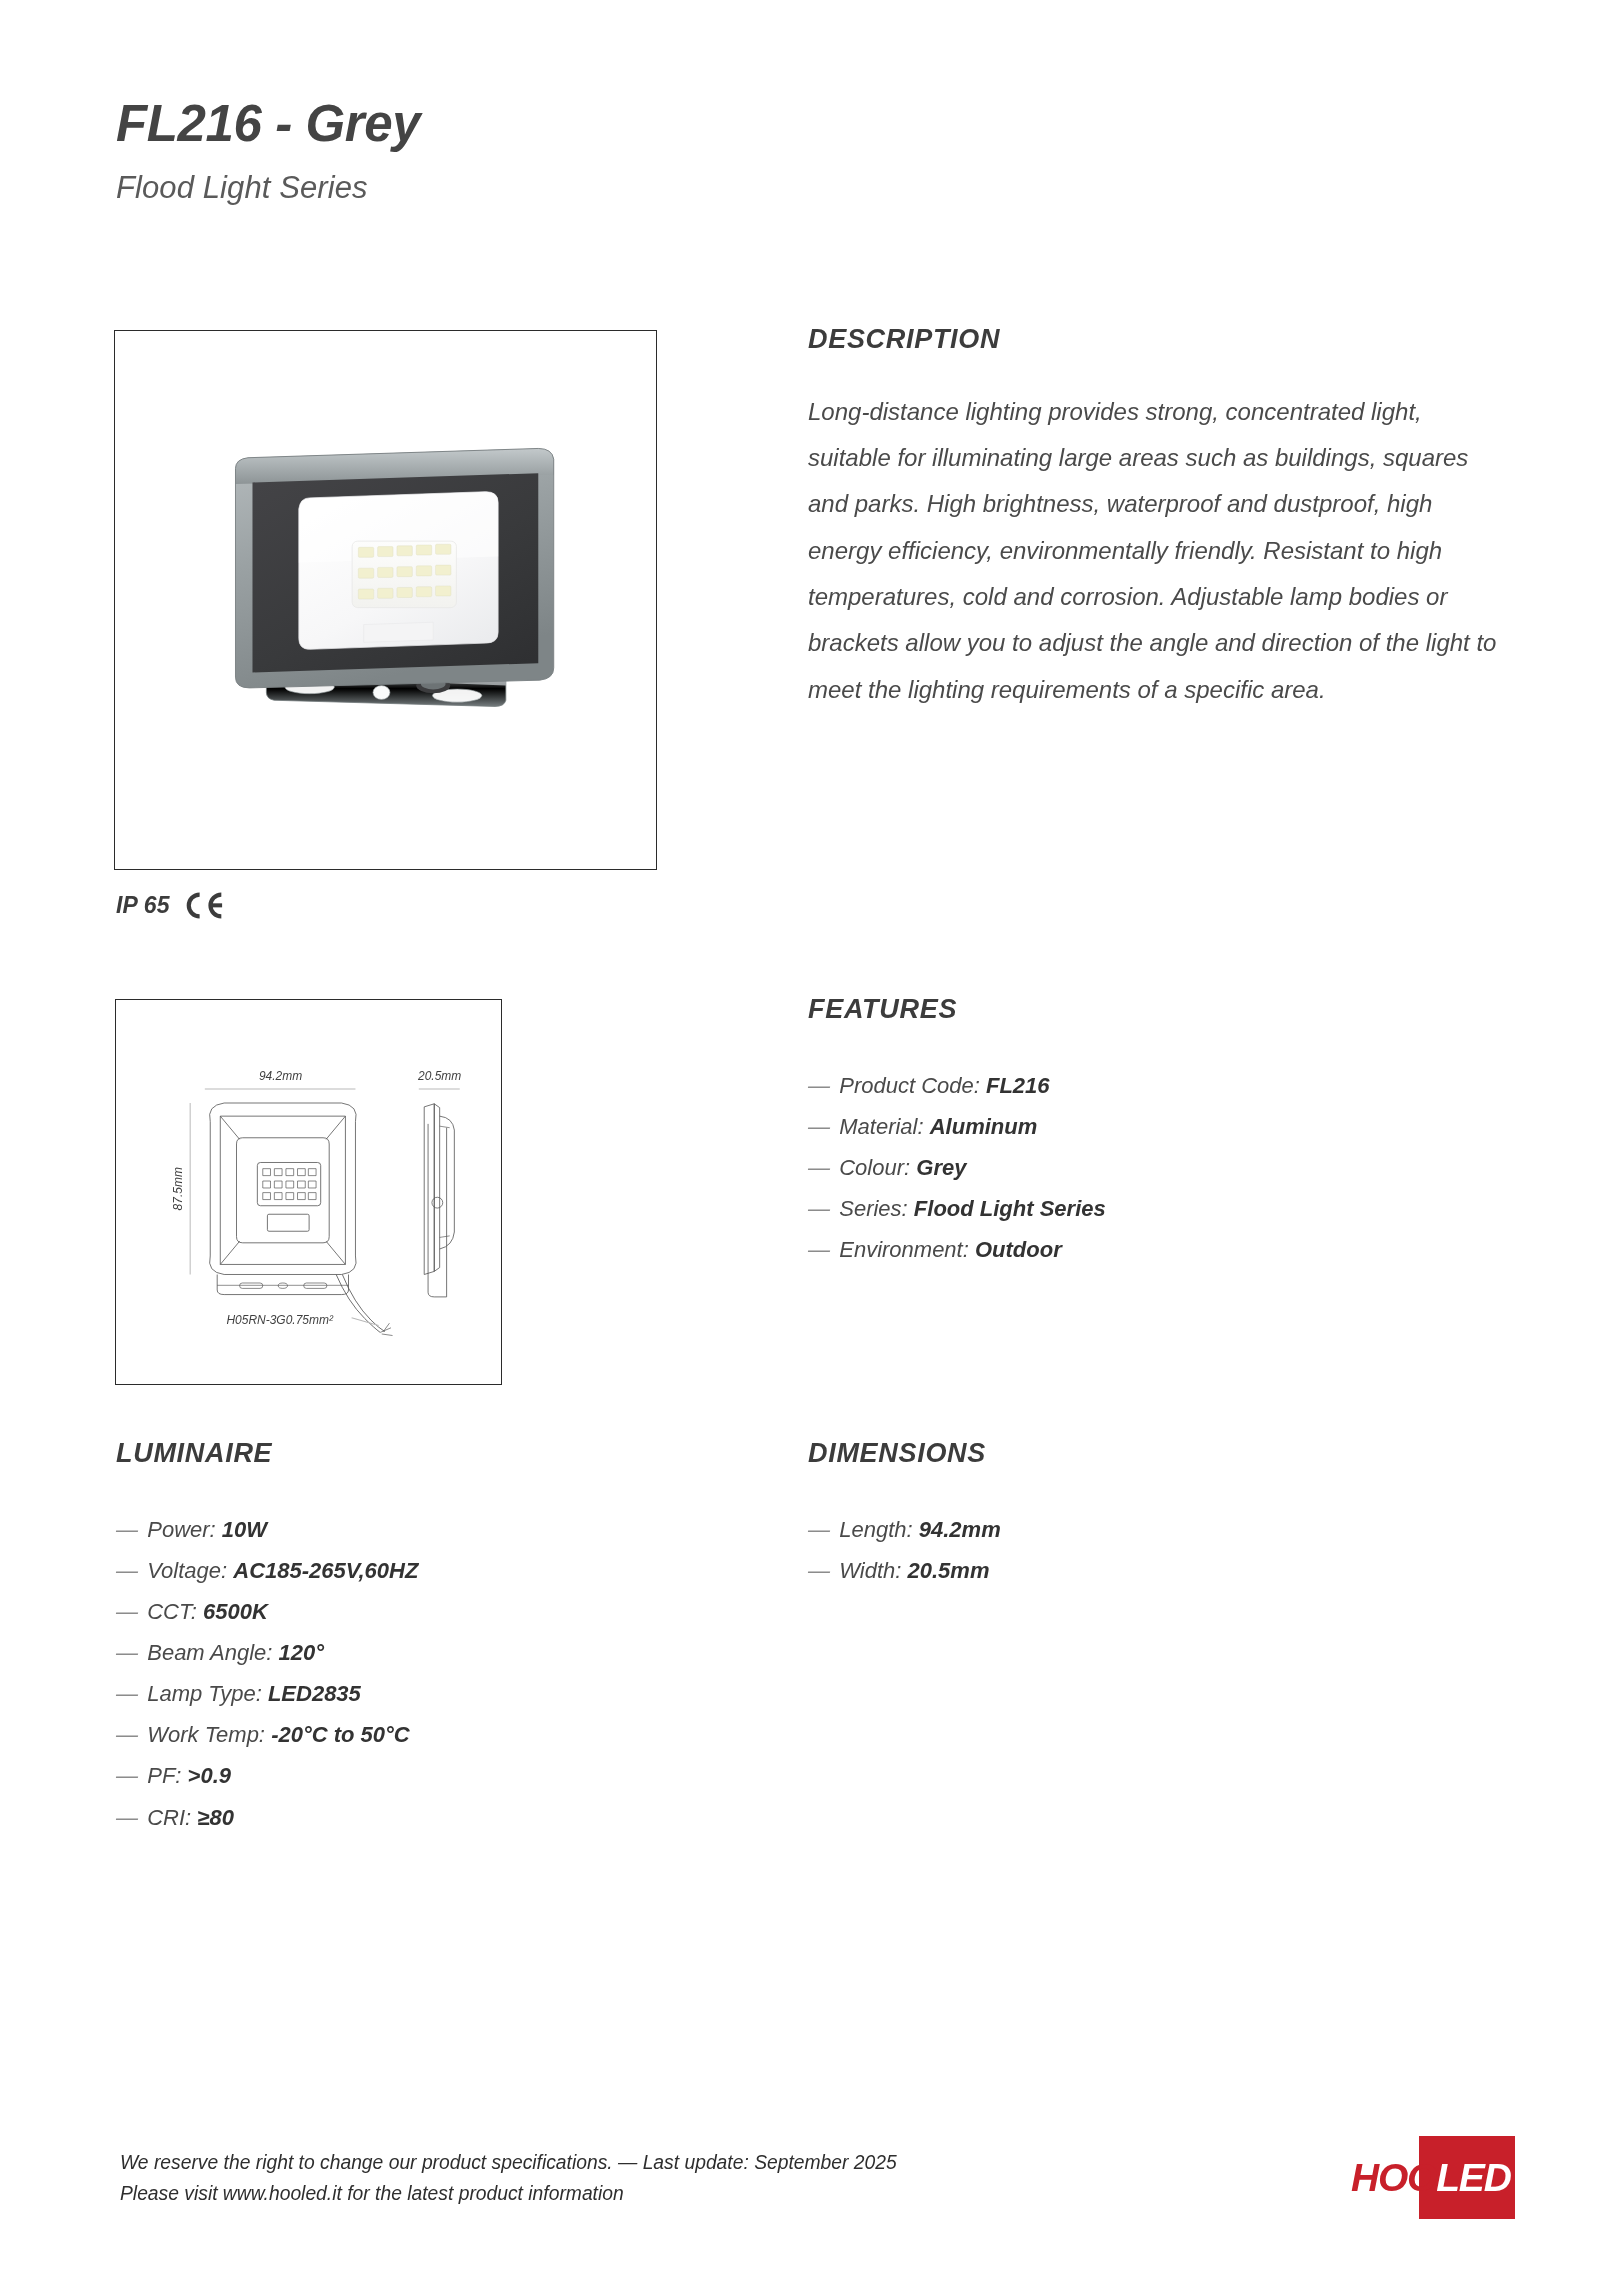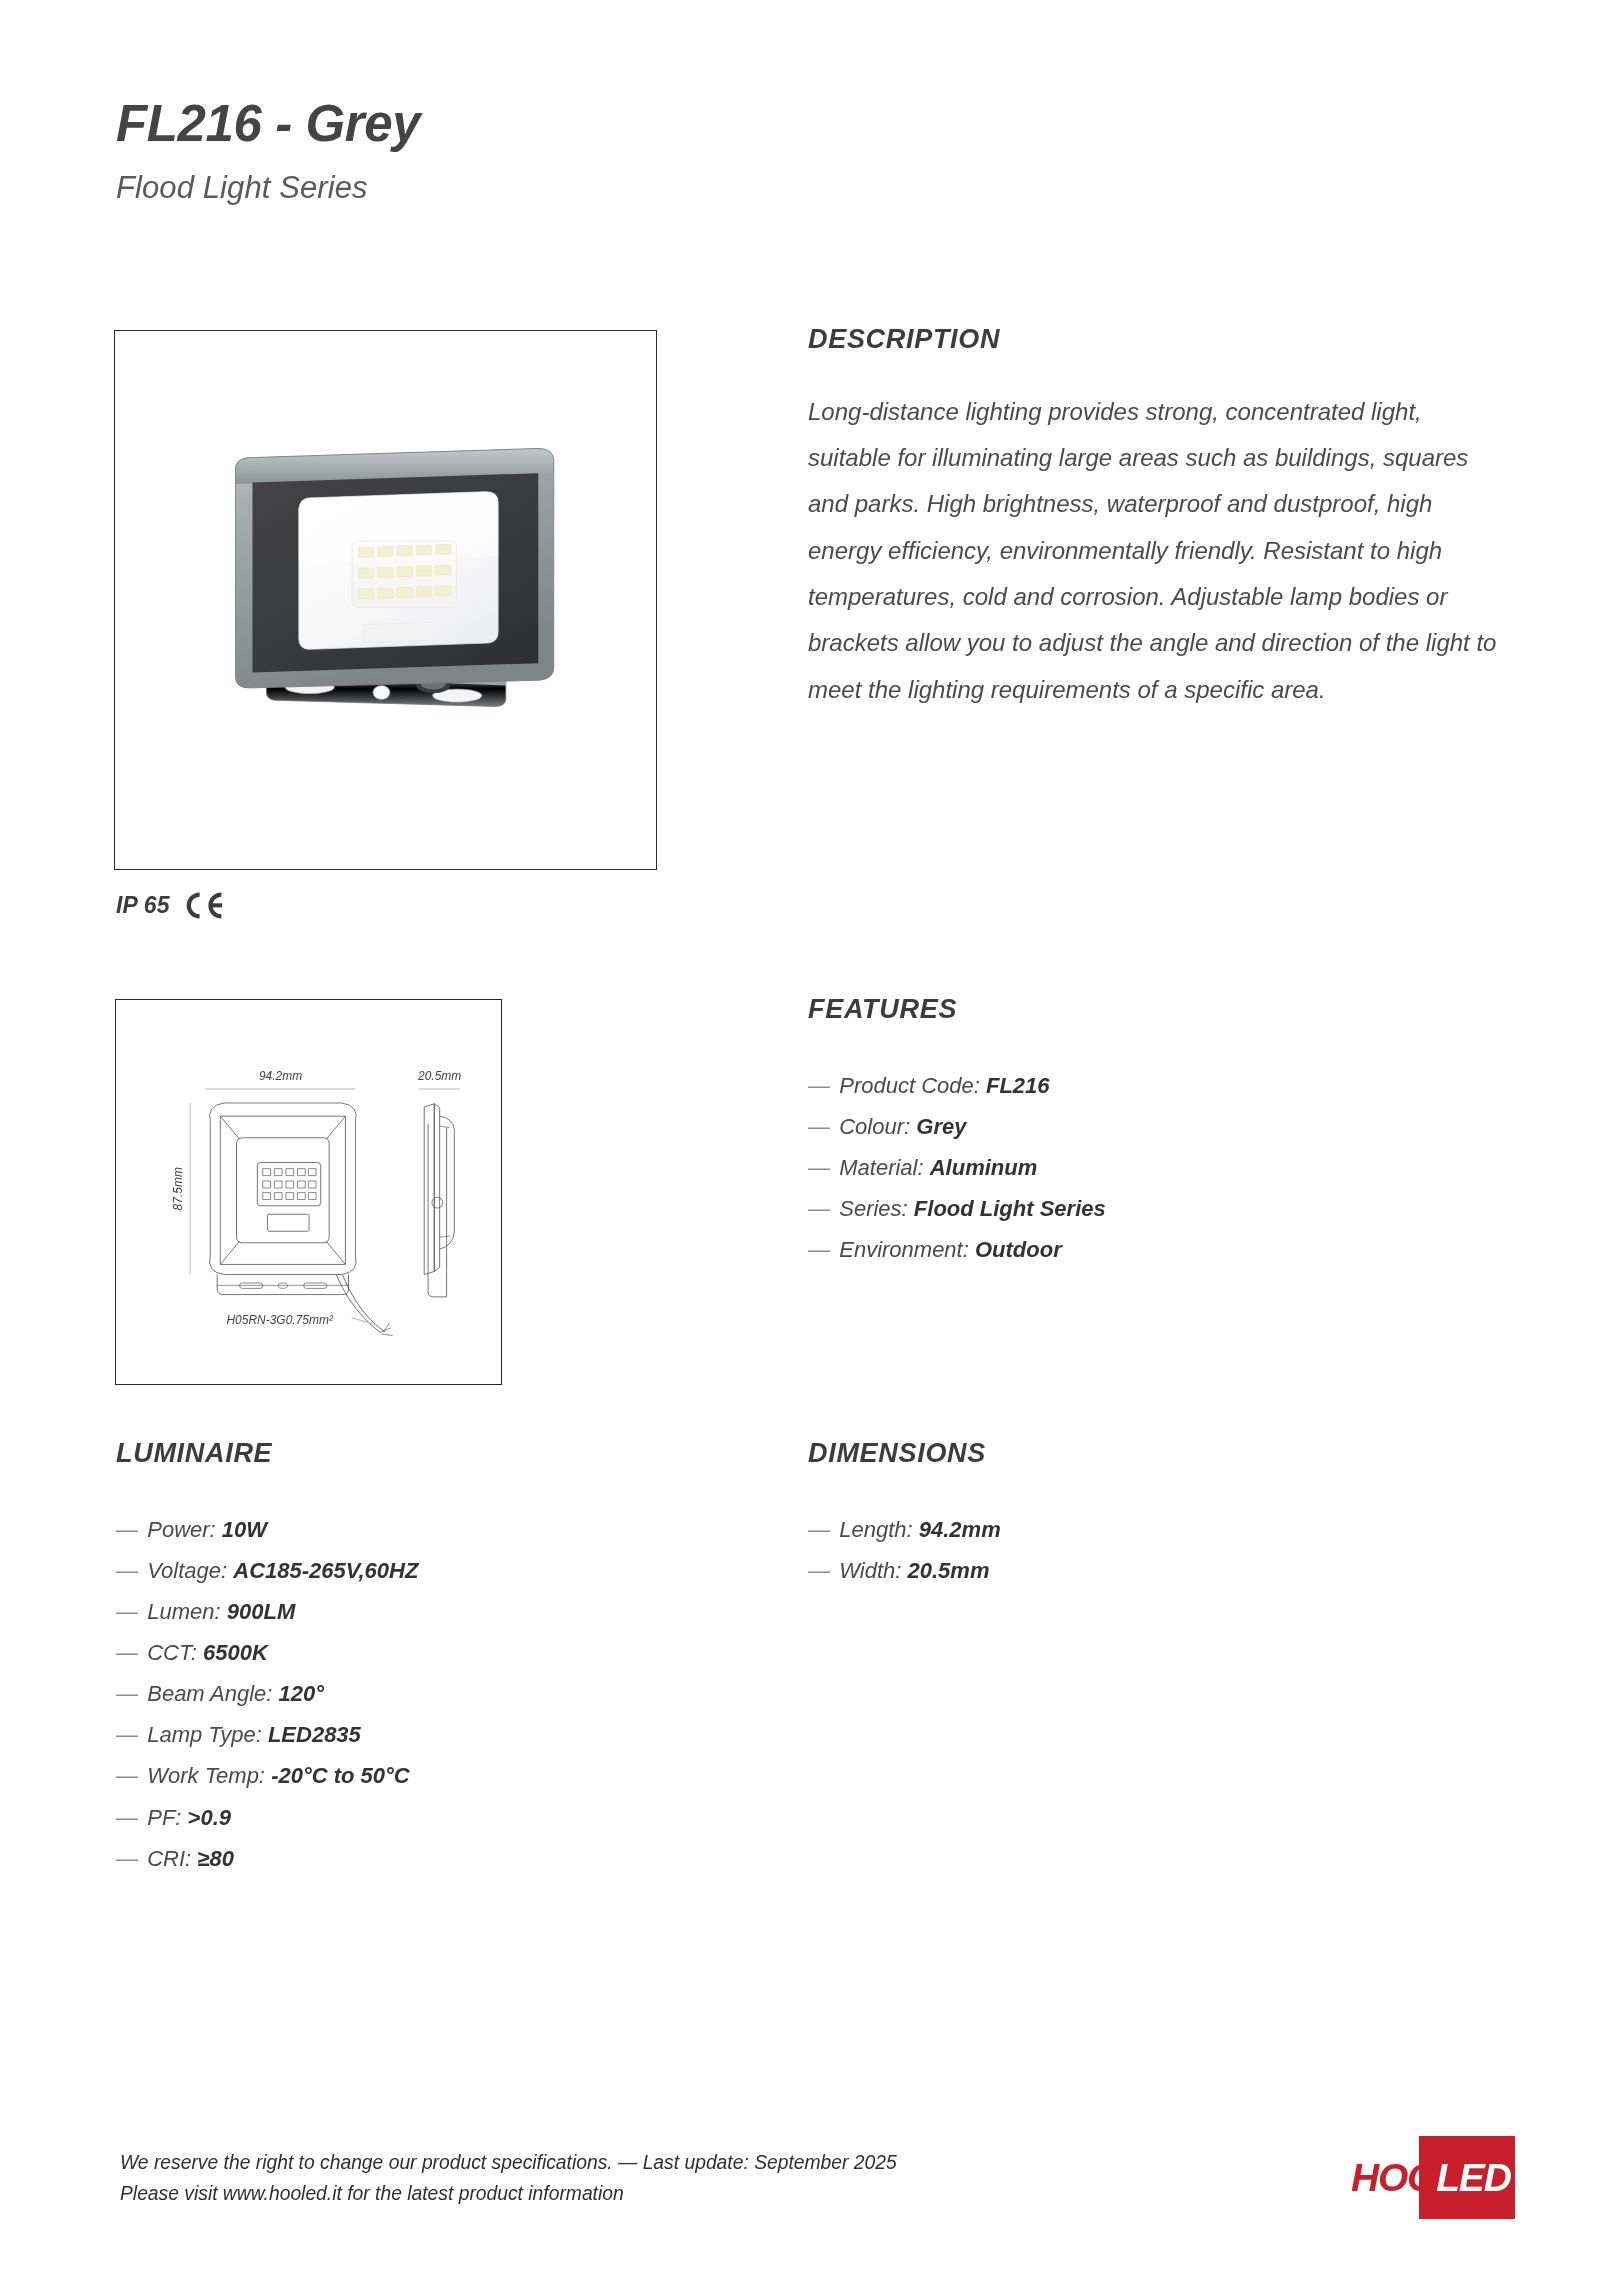--- a/index.html
+++ b/index.html
@@ -372,27 +372,27 @@
   <div class="section" id="features-section">
     <h2 class="section-title">FEATURES</h2>
     <ul class="spec-list">
       <li>
         <span class="spec-dash">—</span>
         <span class="spec-label">Product Code:</span>
         <span class="spec-value">FL216</span>
       </li>
       <li>
         <span class="spec-dash">—</span>
+        <span class="spec-label">Material:</span>
+        <span class="spec-value">Aluminum</span>
+      </li>
+      <li>
+        <span class="spec-dash">—</span>
         <span class="spec-label">Colour:</span>
         <span class="spec-value">Grey</span>
-      </li>
-      <li>
-        <span class="spec-dash">—</span>
-        <span class="spec-label">Material:</span>
-        <span class="spec-value">Aluminum</span>
       </li>
       <li>
         <span class="spec-dash">—</span>
         <span class="spec-label">Series:</span>
         <span class="spec-value">Flood Light Series</span>
       </li>
       <li>
         <span class="spec-dash">—</span>
         <span class="spec-label">Environment:</span>
         <span class="spec-value">Outdoor</span>
@@ -408,25 +408,20 @@
         <span class="spec-label">Power:</span>
         <span class="spec-value">10W</span>
       </li>
       <li>
         <span class="spec-dash">—</span>
         <span class="spec-label">Voltage:</span>
         <span class="spec-value">AC185-265V,60HZ</span>
       </li>
       <li>
         <span class="spec-dash">—</span>
-        <span class="spec-label">Lumen:</span>
-        <span class="spec-value">900LM</span>
-      </li>
-      <li>
-        <span class="spec-dash">—</span>
         <span class="spec-label">CCT:</span>
         <span class="spec-value">6500K</span>
       </li>
       <li>
         <span class="spec-dash">—</span>
         <span class="spec-label">Beam Angle:</span>
         <span class="spec-value">120°</span>
       </li>
       <li>
         <span class="spec-dash">—</span>

